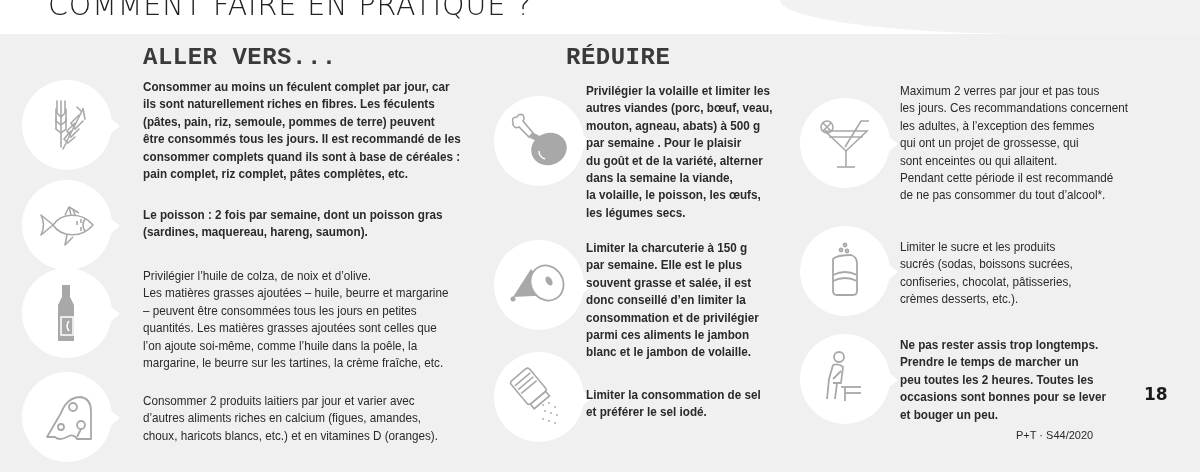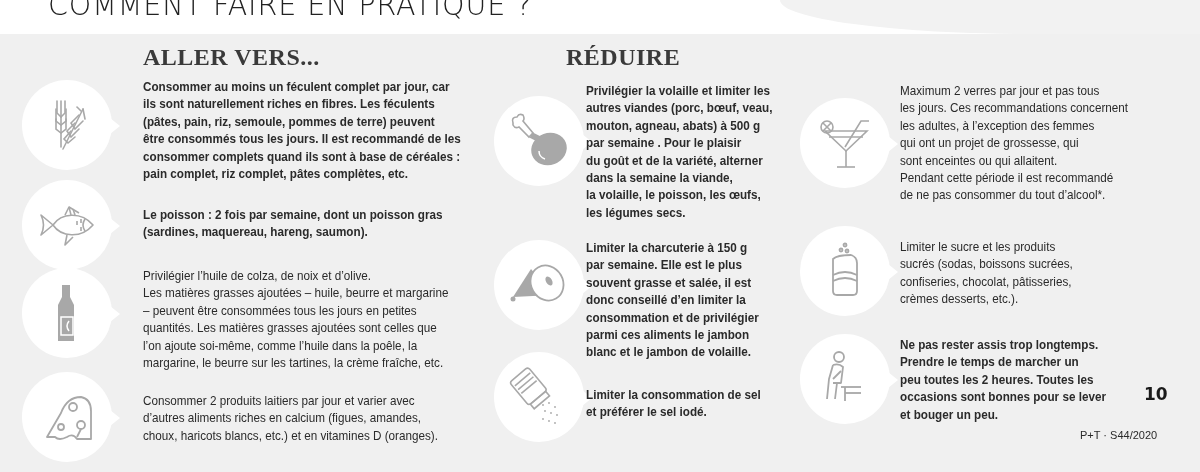--- a/index.html
+++ b/index.html
@@ -21,21 +21,21 @@
   }
   .page-title {
     position: absolute; left: 48px; top: -13px;
     font-family: "DejaVu Sans", sans-serif;
     font-size: 30px; font-weight: 300; letter-spacing: 1px;
     color: #222; margin: 0; white-space: nowrap;
     transform: scaleX(0.95); transform-origin: left;
   }
   .section-title {
     position: absolute; margin: 0;
-    font-family: Liberation Serif, serif;
+    font-family: Liberation Mono, monospace;
     font-weight: bold; font-size: 24px; color: #3a3a3a; letter-spacing: 0.5px;
   }
   .block {
     position: absolute;
     font-family: "Liberation Sans", sans-serif;
     font-size: 13.6px; line-height: 17.4px; color: #2a2a2a;
     white-space: pre-line;
     font-weight: bold;
     transform: scaleX(0.86); transform-origin: left top;
   }
@@ -51,21 +51,21 @@
     position: absolute; right: -4px; top: 38px; width: 0; height: 0;
     border-top: 8px solid transparent; border-bottom: 8px solid transparent;
     border-left: 10px solid #ffffff;
   }
   .icon-bubble svg { position: absolute; left: 15px; top: 15px; width: 60px; height: 60px; }
   .page-number {
     position: absolute; left: 1144px; top: 384px;
     font-family: "DejaVu Sans", sans-serif; font-weight: bold; font-size: 17px; color: #1a1a1a;
   }
   .footer-ref {
-    position: absolute; left: 1080px; top: 429px;
+    position: absolute; left: 1016px; top: 429px;
     font-family: "Liberation Sans", sans-serif; font-size: 11px; color: #2a2a2a; text-align: right;
   }
 </style>
 </head>
 <body>
 
 <div class="top-band">
   <div class="curve"></div>
 </div>
 <h1 class="page-title">COMMENT FAIRE EN PRATIQUE ?</h1>
@@ -265,14 +265,14 @@
       <path d="M30 38 V52"></path>
       <path d="M30 44 H46"></path>
   </svg>
 </div>
 <div class="block" style="left:900px; top:336px;"><span>Ne pas rester assis trop longtemps.
 Prendre le temps de marcher un
 peu toutes les 2 heures. Toutes les
 occasions sont bonnes pour se lever
 et bouger un peu.</span></div>
 
-<div class="page-number">10</div>
+<div class="page-number">18</div>
 <div class="footer-ref">P+T · S44/2020</div>
 
 </body></html>

